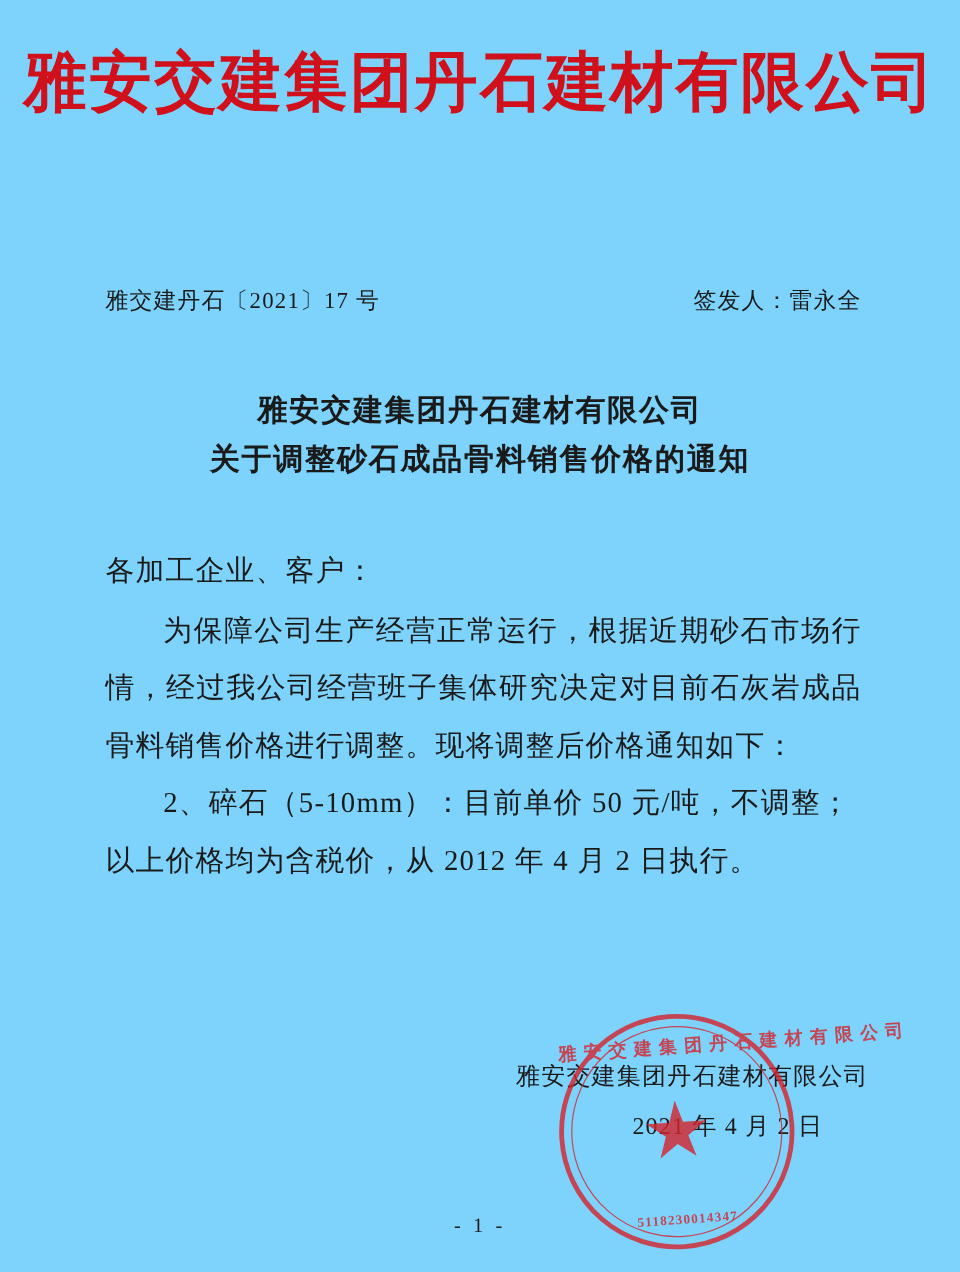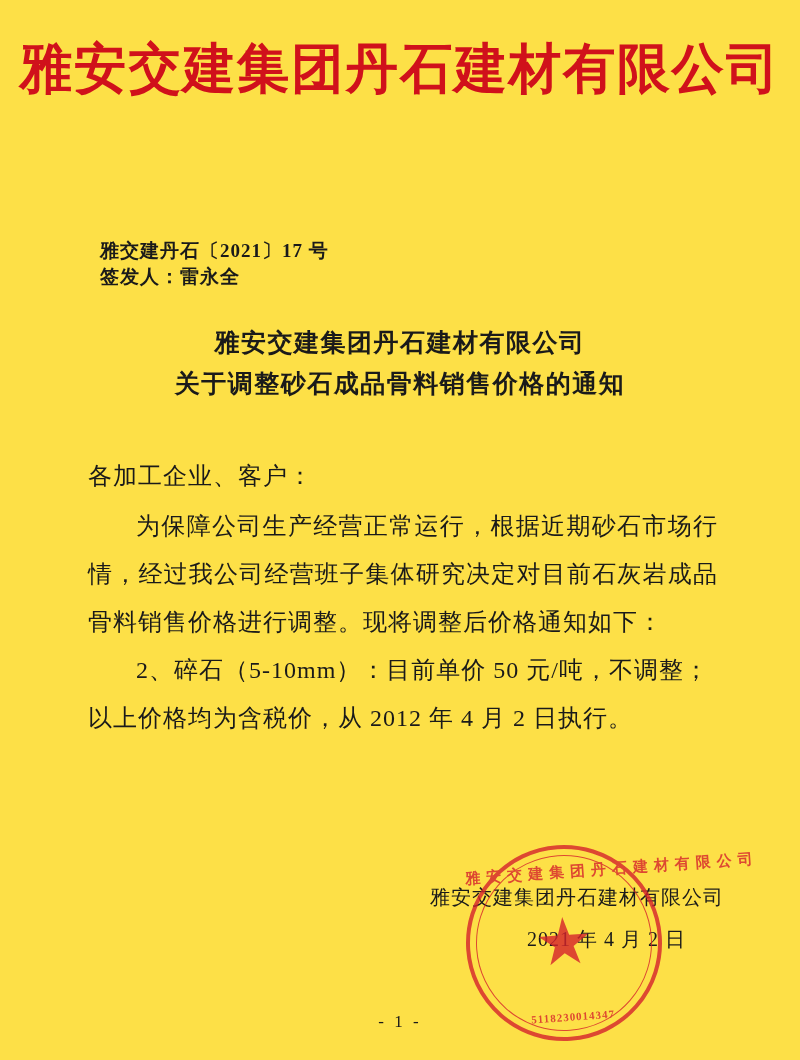--- a/index.html
+++ b/index.html
@@ -12,21 +12,21 @@
     height: 1060px;
     font-family: "Liberation Serif", "DejaVu Serif", serif;
     color: #1a1a1a;
     position: relative;
     overflow: hidden;
   }
   .page {
     position: relative;
     width: 800px;
     height: 1060px;
-    background: #fde047;
+    background: #7dd3fc;
     box-sizing: border-box;
   }
 
   
   .masthead {
     position: absolute;
     top: 38px;
     left: 0;
     width: 800px;
     text-align: center;
@@ -46,22 +46,21 @@
   .docnum-row {
     position: absolute;
     top: 238px;
     left: 88px;
     width: 630px;
     display: flex;
     justify-content: space-between;
     align-items: baseline;
     font-size: 19px;
     letter-spacing: 1px;
-    font-weight: bold;
-    flex-direction: column;
+    font-weight: normal;
   }
   .docnum { white-space: nowrap; }
   .issuer { white-space: nowrap; margin-left: 12px; }
 
   
   .title-block {
     position: absolute;
     top: 322px;
     left: 0;
     width: 800px;

